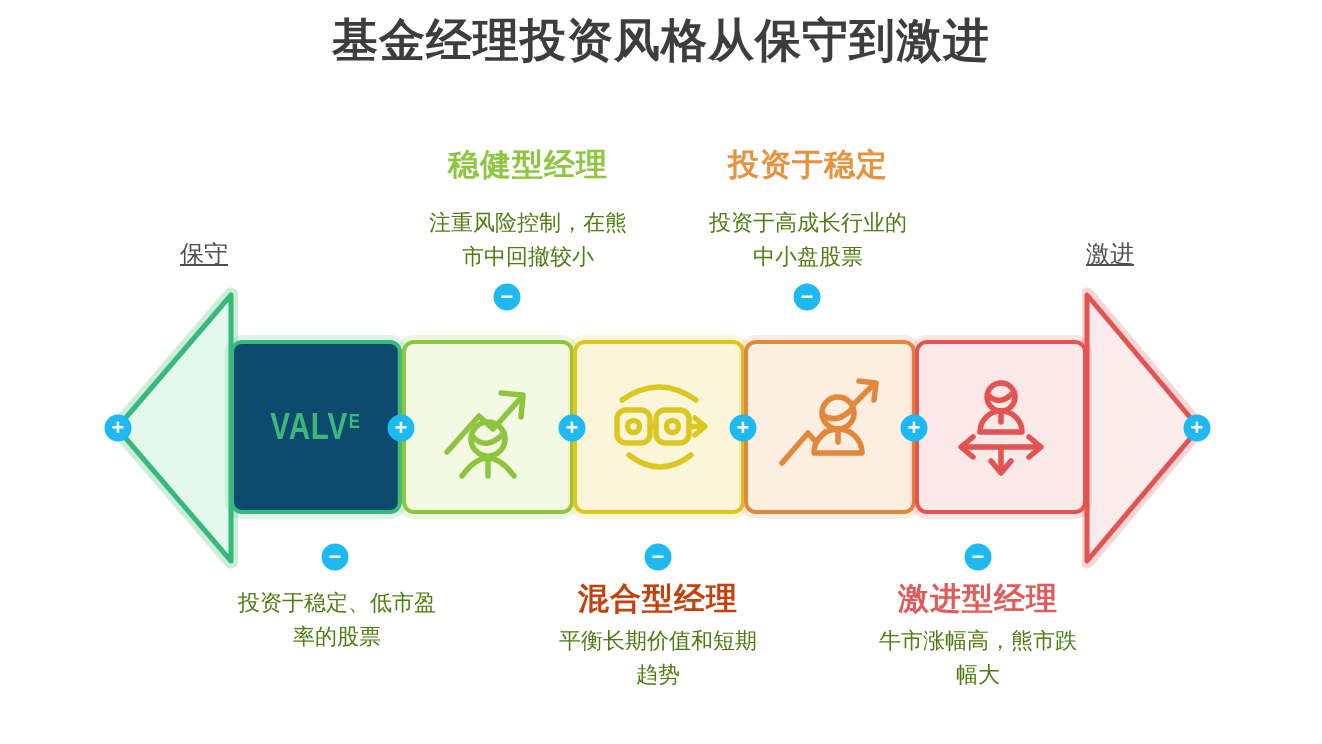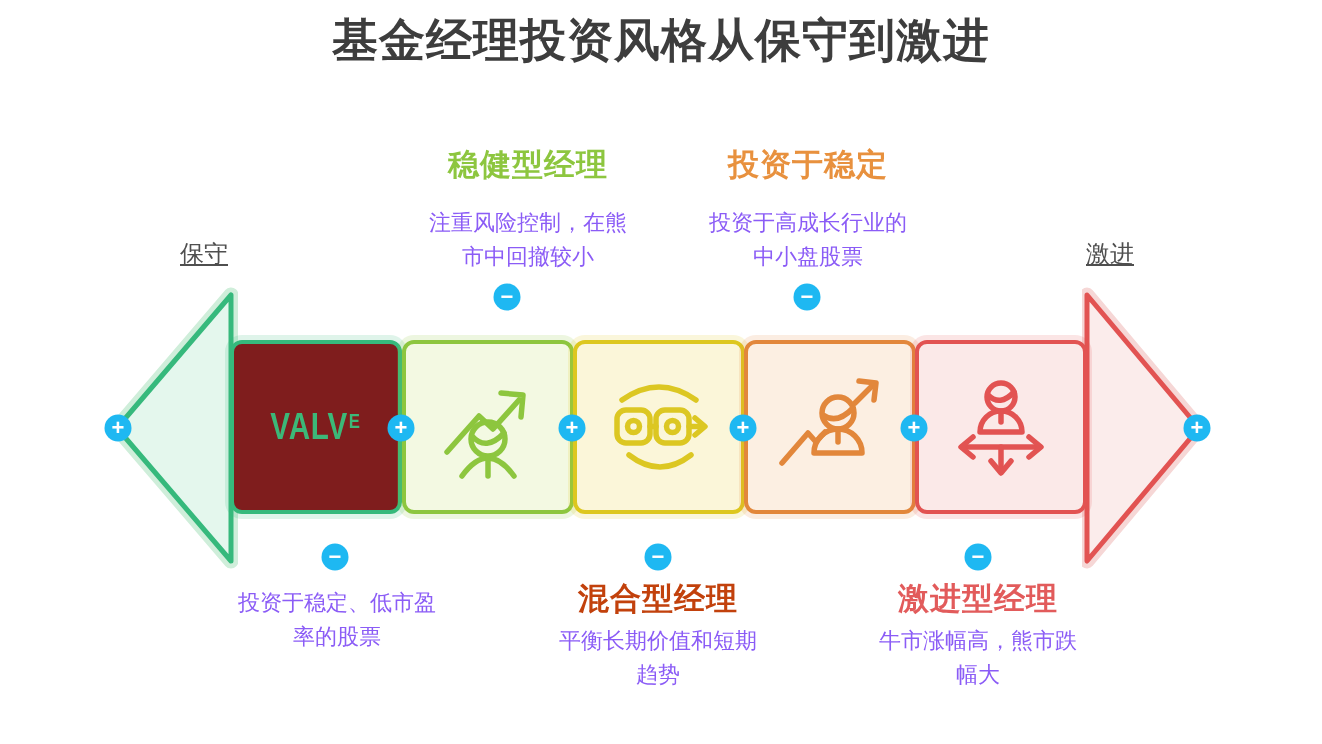--- a/index.html
+++ b/index.html
@@ -8,33 +8,33 @@
   .stage { position:relative; width:1322px; height:744px; background:#ffffff; overflow:hidden; }
 
   .title { position:absolute; top:10px; left:0; width:100%; text-align:center;
            font-size:46px; font-weight:bold; color:#3d3d3d; letter-spacing:1px; }
 
   .side-label { position:absolute; transform:translate(-50%,-50%);
                 font-size:24px; color:#4f4f4f; white-space:nowrap;text-decoration:underline; }
 
   .callout { position:absolute; transform:translateX(-50%); width:340px; text-align:center; z-index:3; }
   .callout .name { font-size:31px; line-height:38px; font-weight:bold; letter-spacing:1px; white-space:nowrap; }
-  .callout .desc { margin:22px auto 0; width:204px; font-size:22px; line-height:34px; color:#8b5cf6; }
+  .callout .desc { margin:22px auto 0; width:204px; font-size:22px; line-height:34px; color:#4d7c0f; }
   .callout.bottom .desc { margin-top:6px; }
   .name.c-emerald { color:#3bbf7d; }
   .name.c-yellowgreen { color:#8dc63f; }
   .name.c-yellow { color:#c2410c; }
   .name.c-orange { color:#e8913e; }
   .name.c-red { color:#e25b5b; }
 
   .arrowhead { position:absolute; z-index:1; }
 
   .node { position:absolute; top:340px; width:172px; height:174px; border-radius:12px;
           border:4px solid; display:flex; align-items:center; justify-content:center; z-index:2; }
-  .node-1 { left:230px; background:#7f1d1d; border-color:#36b97c; box-shadow:0 0 0 5px rgba(54,185,124,.16); }
+  .node-1 { left:230px; background:#0c4a6e; border-color:#36b97c; box-shadow:0 0 0 5px rgba(54,185,124,.16); }
   .node-2 { left:402px; background:#f3f9e2; border-color:#8dc63f; box-shadow:0 0 0 5px rgba(141,198,63,.16); }
   .node-3 { left:573px; background:#fbf6d9; border-color:#ddc71f; box-shadow:0 0 0 5px rgba(221,199,31,.16); }
   .node-4 { left:744px; background:#fcefe2; border-color:#e2873b; box-shadow:0 0 0 5px rgba(226,135,59,.15); }
   .node-5 { left:915px; background:#fbe9e8; border-color:#e25352; box-shadow:0 0 0 5px rgba(226,83,82,.15); }
 
   .valve { color:#3cb878; font-size:37px; font-weight:600; letter-spacing:1px;
            transform:scaleX(.8); white-space:nowrap; }
   .valve .sup { font-size:21px; font-weight:700; position:relative; top:-11px; margin-left:1px; }
 
   .icon-svg { display:block; }

